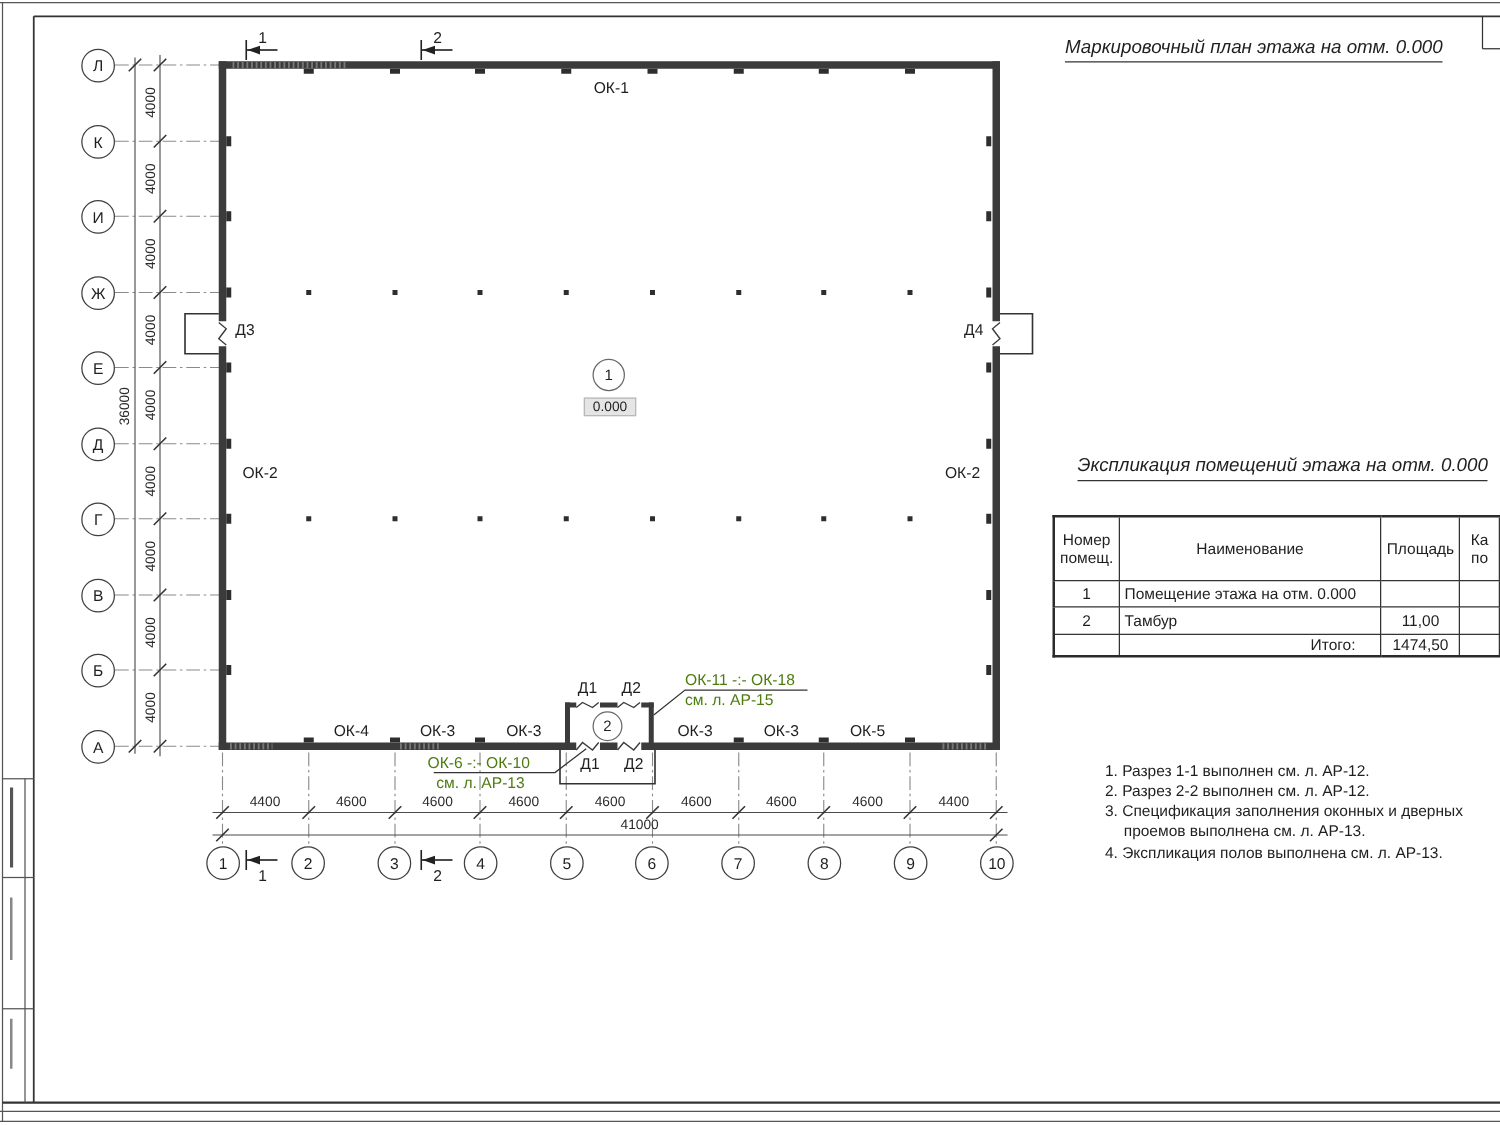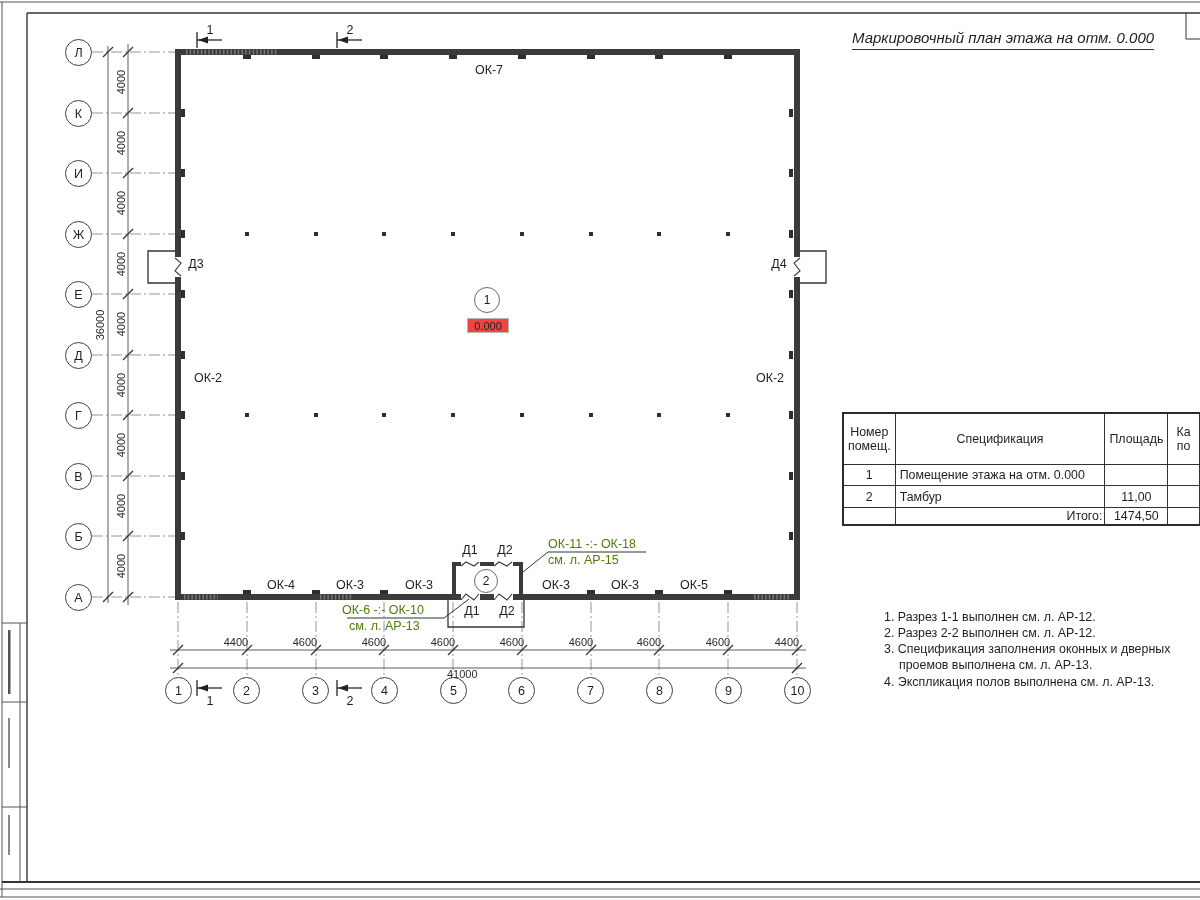--- a/index.html
+++ b/index.html
@@ -10,41 +10,41 @@
   svg.lines{position:absolute;left:0;top:0;}
   
   .circ{
     position:absolute;width:27px;height:27px;box-sizing:border-box;
     border:1.3px solid #3f3f3f;border-radius:50%;background:#fff;
     display:flex;align-items:center;justify-content:center;
     font-size:12.5px;color:#1f1f1f;
   }
   
   .dim-b{position:absolute;width:68px;height:12px;top:636px;text-align:center;
-         font-size:11px;line-height:12px;color:#2a2a2a;margin-left:24px;}
+         font-size:11px;line-height:12px;color:#2a2a2a;}
   .dim-l{position:absolute;width:54px;height:12px;left:94px;text-align:center;
          font-size:11px;line-height:12px;color:#2a2a2a;transform:rotate(-90deg);}
-  .dim-total-b{position:absolute;width:80px;height:12px;text-align:left;
-         font-size:11px;line-height:12px;color:#2a2a2a;margin-top:14px;}
+  .dim-total-b{position:absolute;width:80px;height:12px;text-align:right;
+         font-size:11px;line-height:12px;color:#2a2a2a;}
   .dim-total-l{position:absolute;width:70px;height:12px;text-align:center;
          font-size:11px;line-height:12px;color:#2a2a2a;transform:rotate(-90deg);}
   
   .lbl{position:absolute;font-size:12.5px;line-height:14px;color:#1f1f1f;
        text-align:center;}
   .leader-txt{position:absolute;font-size:12.5px;line-height:13px;color:#4d7c0f;
        text-align:left;white-space:nowrap;}
   .secnum{position:absolute;width:20px;text-align:center;font-size:12.5px;color:#1f1f1f;}
   .room-circ{
     position:absolute;box-sizing:border-box;border:1.1px solid #6a6a6a;border-radius:50%;
     background:#fff;display:flex;align-items:center;justify-content:center;
     font-size:12px;color:#1f1f1f;
   }
   .level-box{
     position:absolute;left:467px;top:318px;width:42px;height:15px;box-sizing:border-box;
-    border:1px solid #b8b8b8;background:#ef4444;display:flex;align-items:center;
+    border:1px solid #b8b8b8;background:#e5e5e5;display:flex;align-items:center;
     justify-content:center;font-size:11px;color:#1f1f1f;
   }
   
   .sheet-title{
     position:absolute;left:852px;top:29px;font-size:15px;font-style:italic;
     color:#1f1f1f;border-bottom:1.3px solid #333;padding-bottom:3px;white-space:nowrap;
   }
   .table-title{
     position:absolute;left:862px;top:364px;font-size:15px;font-style:italic;
     color:#1f1f1f;border-bottom:1.3px solid #333;padding-bottom:3px;white-space:nowrap;
@@ -55,21 +55,21 @@
     font-size:12.4px;color:#1f1f1f;table-layout:fixed;border-radius:32px;
   }
   table.expl td{border:1px solid #333;padding:1px 4px;overflow:hidden;}
   table.expl .outer-t{border-top:2px solid #2b2b2b;}
   table.expl .outer-b{border-bottom:2px solid #2b2b2b;}
   table.expl .outer-l{border-left:2px solid #2b2b2b;}
   table.expl td.hd{text-align:center;vertical-align:middle;height:48px;}
   table.expl td.num{text-align:center;}
   table.expl td.area{text-align:center;}
   table.expl td.name{text-align:left;}
-  table.expl td.total{text-align:right;padding-right:2px;}
+  table.expl td.total{text-align:right;padding-right:20px;}
   
   .notes{position:absolute;left:884px;top:609px;width:322px;font-size:12.4px;
          line-height:1.3;color:#1f1f1f;}
   .notes div{padding-left:15px;text-indent:-15px;}
 </style>
 </head>
 <body>
 
 <div class="sheet">
 
@@ -313,21 +313,21 @@
   <div class="dim-l" style="top:439px">4000</div>
   <div class="dim-l" style="top:500px">4000</div>
   <div class="dim-l" style="top:560px">4000</div>
   <div class="dim-total-l" style="left:65px;top:319px">36000</div>
 
   <div class="secnum" style="left:200px;top:23px">1</div>
   <div class="secnum" style="left:340px;top:23px">2</div>
   <div class="secnum" style="left:200px;top:694px">1</div>
   <div class="secnum" style="left:340px;top:694px">2</div>
 
-  <div class="lbl" style="left:459px;top:63px;width:60px">ОК-7</div>
+  <div class="lbl" style="left:459px;top:63px;width:60px">ОК-1</div>
   <div class="lbl" style="left:178px;top:371px;width:60px">ОК-2</div>
   <div class="lbl" style="left:740px;top:371px;width:60px">ОК-2</div>
   <div class="lbl" style="left:251px;top:578px;width:60px">ОК-4</div>
   <div class="lbl" style="left:320px;top:578px;width:60px">ОК-3</div>
   <div class="lbl" style="left:389px;top:578px;width:60px">ОК-3</div>
   <div class="lbl" style="left:526px;top:578px;width:60px">ОК-3</div>
   <div class="lbl" style="left:595px;top:578px;width:60px">ОК-3</div>
   <div class="lbl" style="left:664px;top:578px;width:60px">ОК-5</div>
   <div class="lbl" style="left:181px;top:257px;width:30px">Д3</div>
   <div class="lbl" style="left:764px;top:257px;width:30px">Д4</div>
@@ -339,32 +339,33 @@
   <div class="leader-txt" style="left:548px;top:538px">ОК-11 -:- ОК-18</div>
   <div class="leader-txt" style="left:548px;top:554px">см. л. АР-15</div>
   <div class="leader-txt" style="left:342px;top:604px">ОК-6 -:- ОК-10</div>
   <div class="leader-txt" style="left:349px;top:620px">см. л. АР-13</div>
 
   <div class="room-circ" style="left:474px;top:287px;width:26px;height:26px">1</div>
   <div class="level-box">0.000</div>
   <div class="room-circ" style="left:474px;top:569px;width:24px;height:24px">2</div>
 
   <div class="sheet-title">Маркировочный план этажа на отм. 0.000</div>
+  <div class="table-title">Экспликация помещений этажа на отм. 0.000</div>
 
   <table class="expl">
     <colgroup>
         <col style="width:46px">
         <col style="width:241px">
         <col style="width:60px">
         <col style="width:34px">
       </colgroup>
     <tbody>
         <tr>
       <td class="hd outer-t outer-l">Номер помещ.</td>
-      <td class="hd outer-t">Спецификация</td>
+      <td class="hd outer-t">Наименование</td>
       <td class="hd outer-t">Площадь</td>
       <td class="hd outer-t">Ка по</td>
     </tr>
     <tr style="height:21px">
       <td class="num outer-l">1</td>
       <td class="name">Помещение этажа на отм. 0.000</td>
       <td class="area"></td>
       <td></td>
     </tr>
     <tr style="height:22px">

